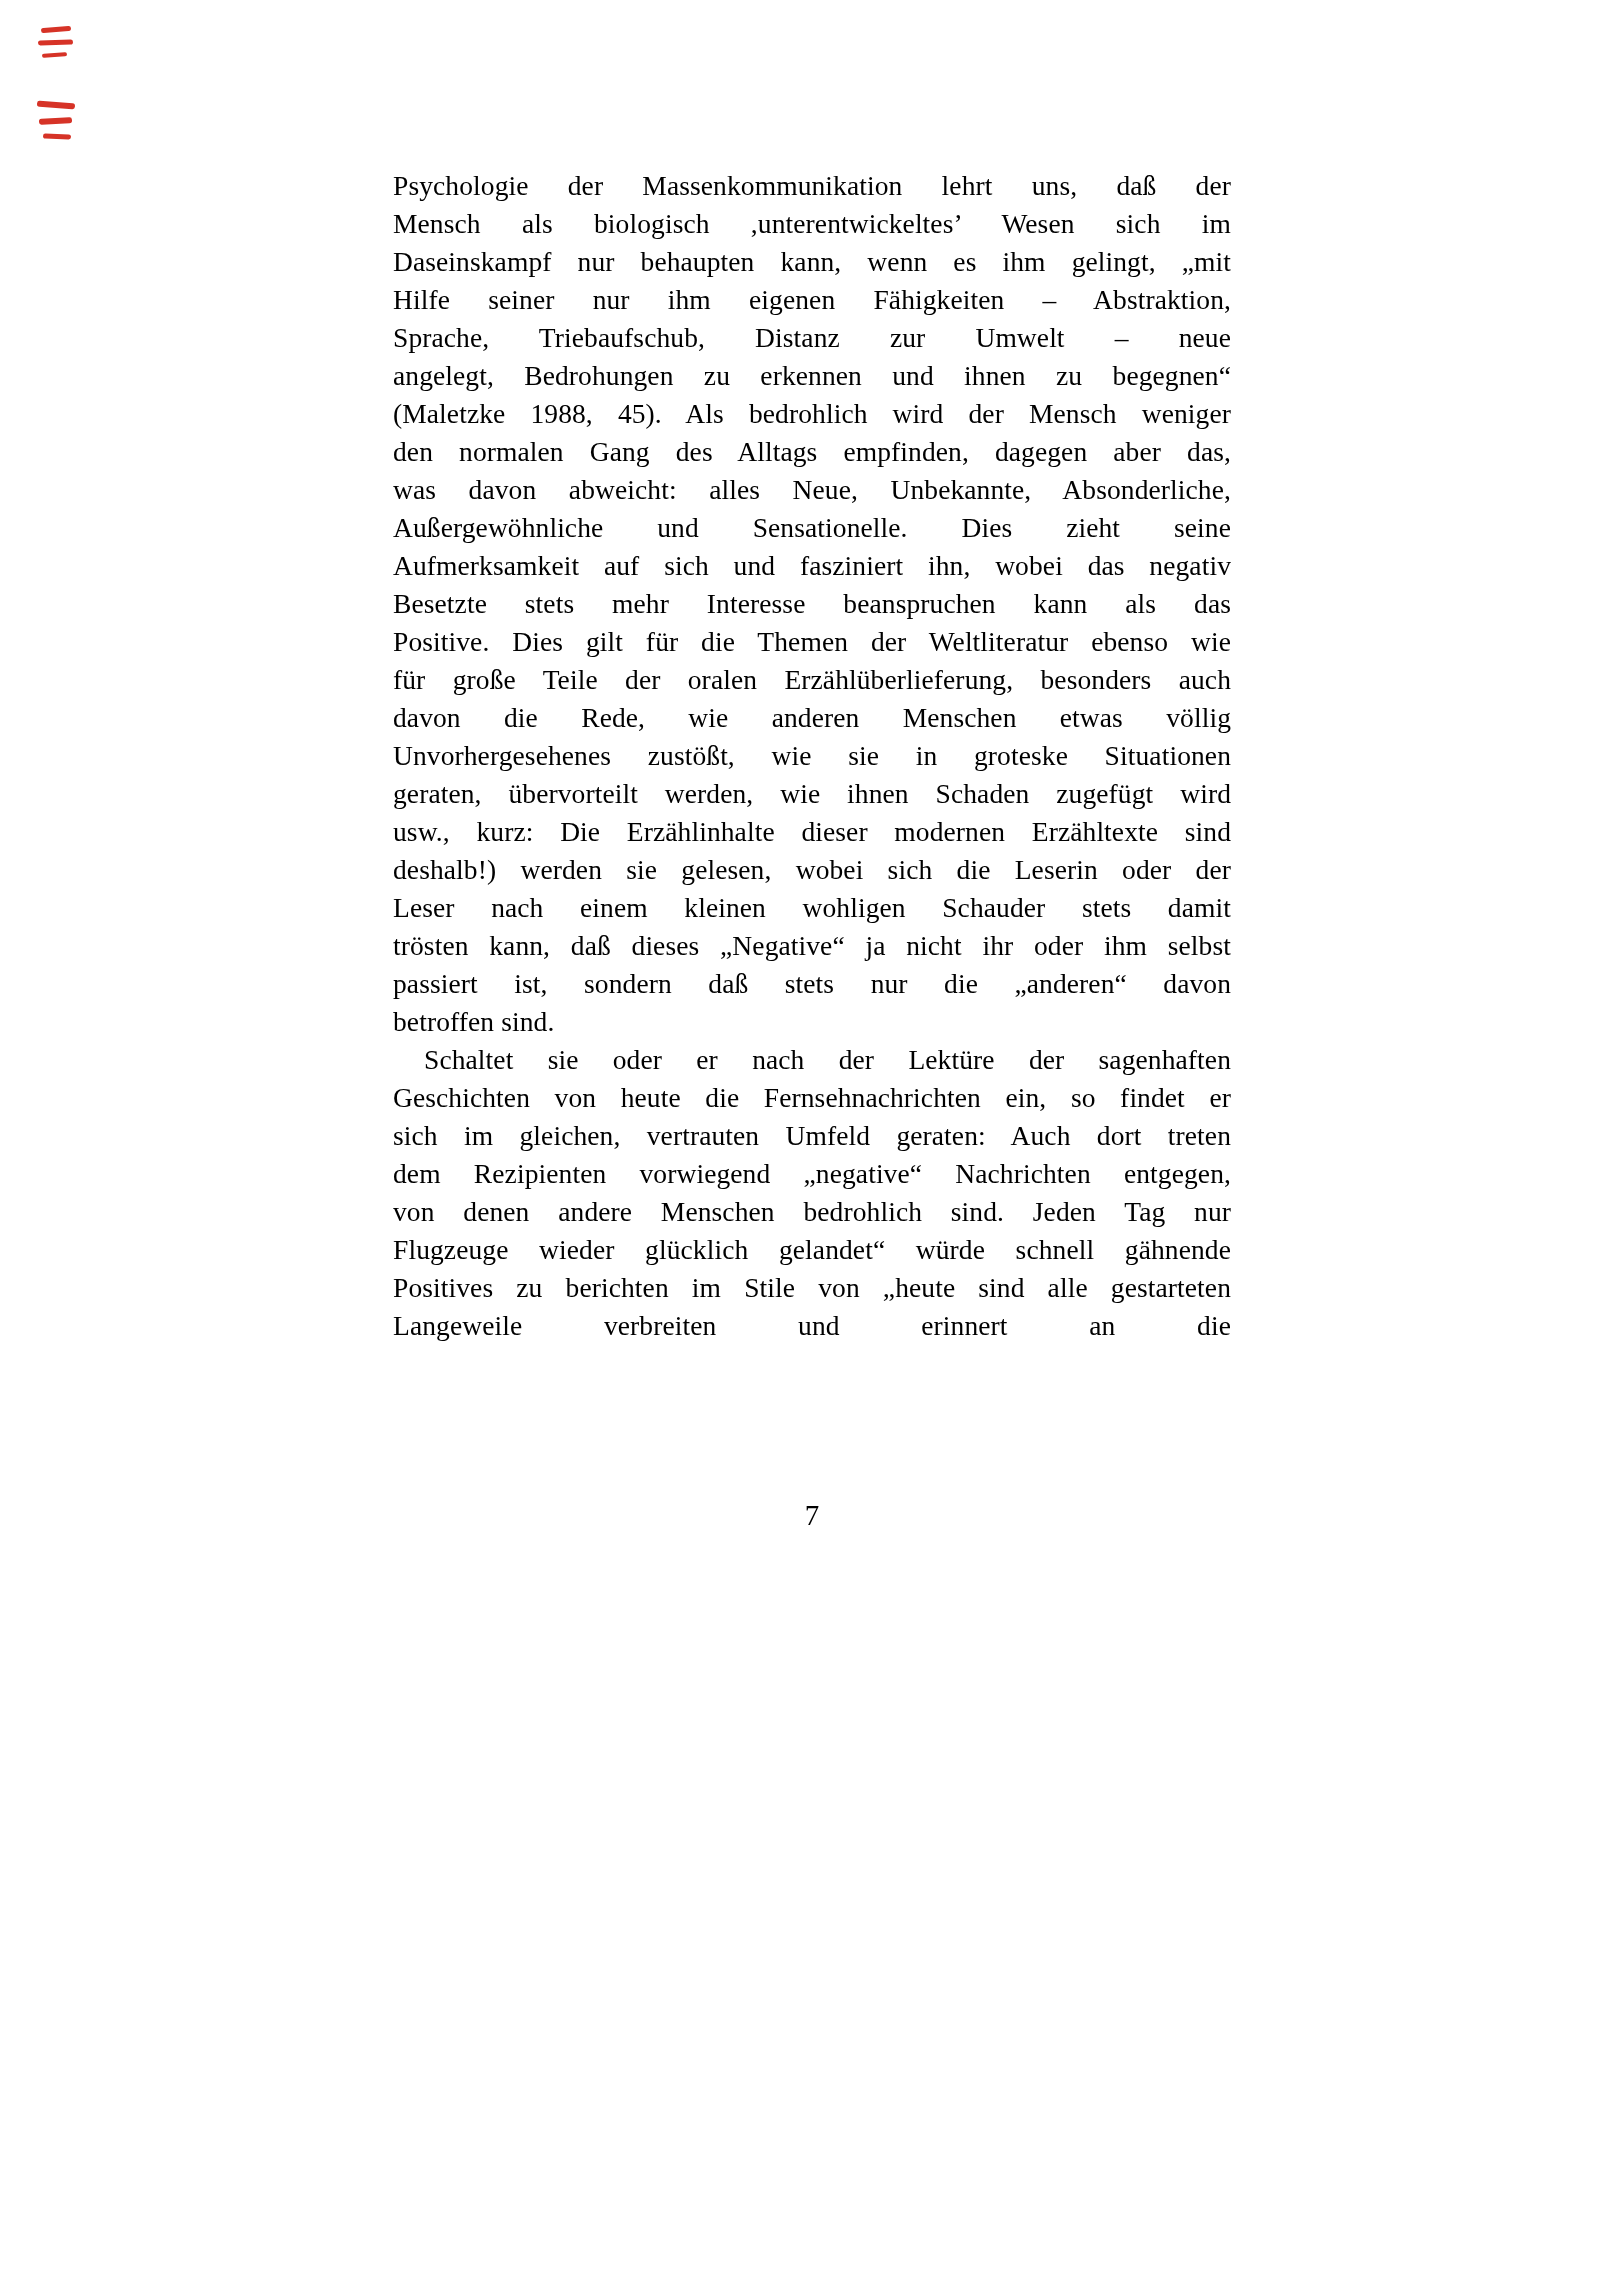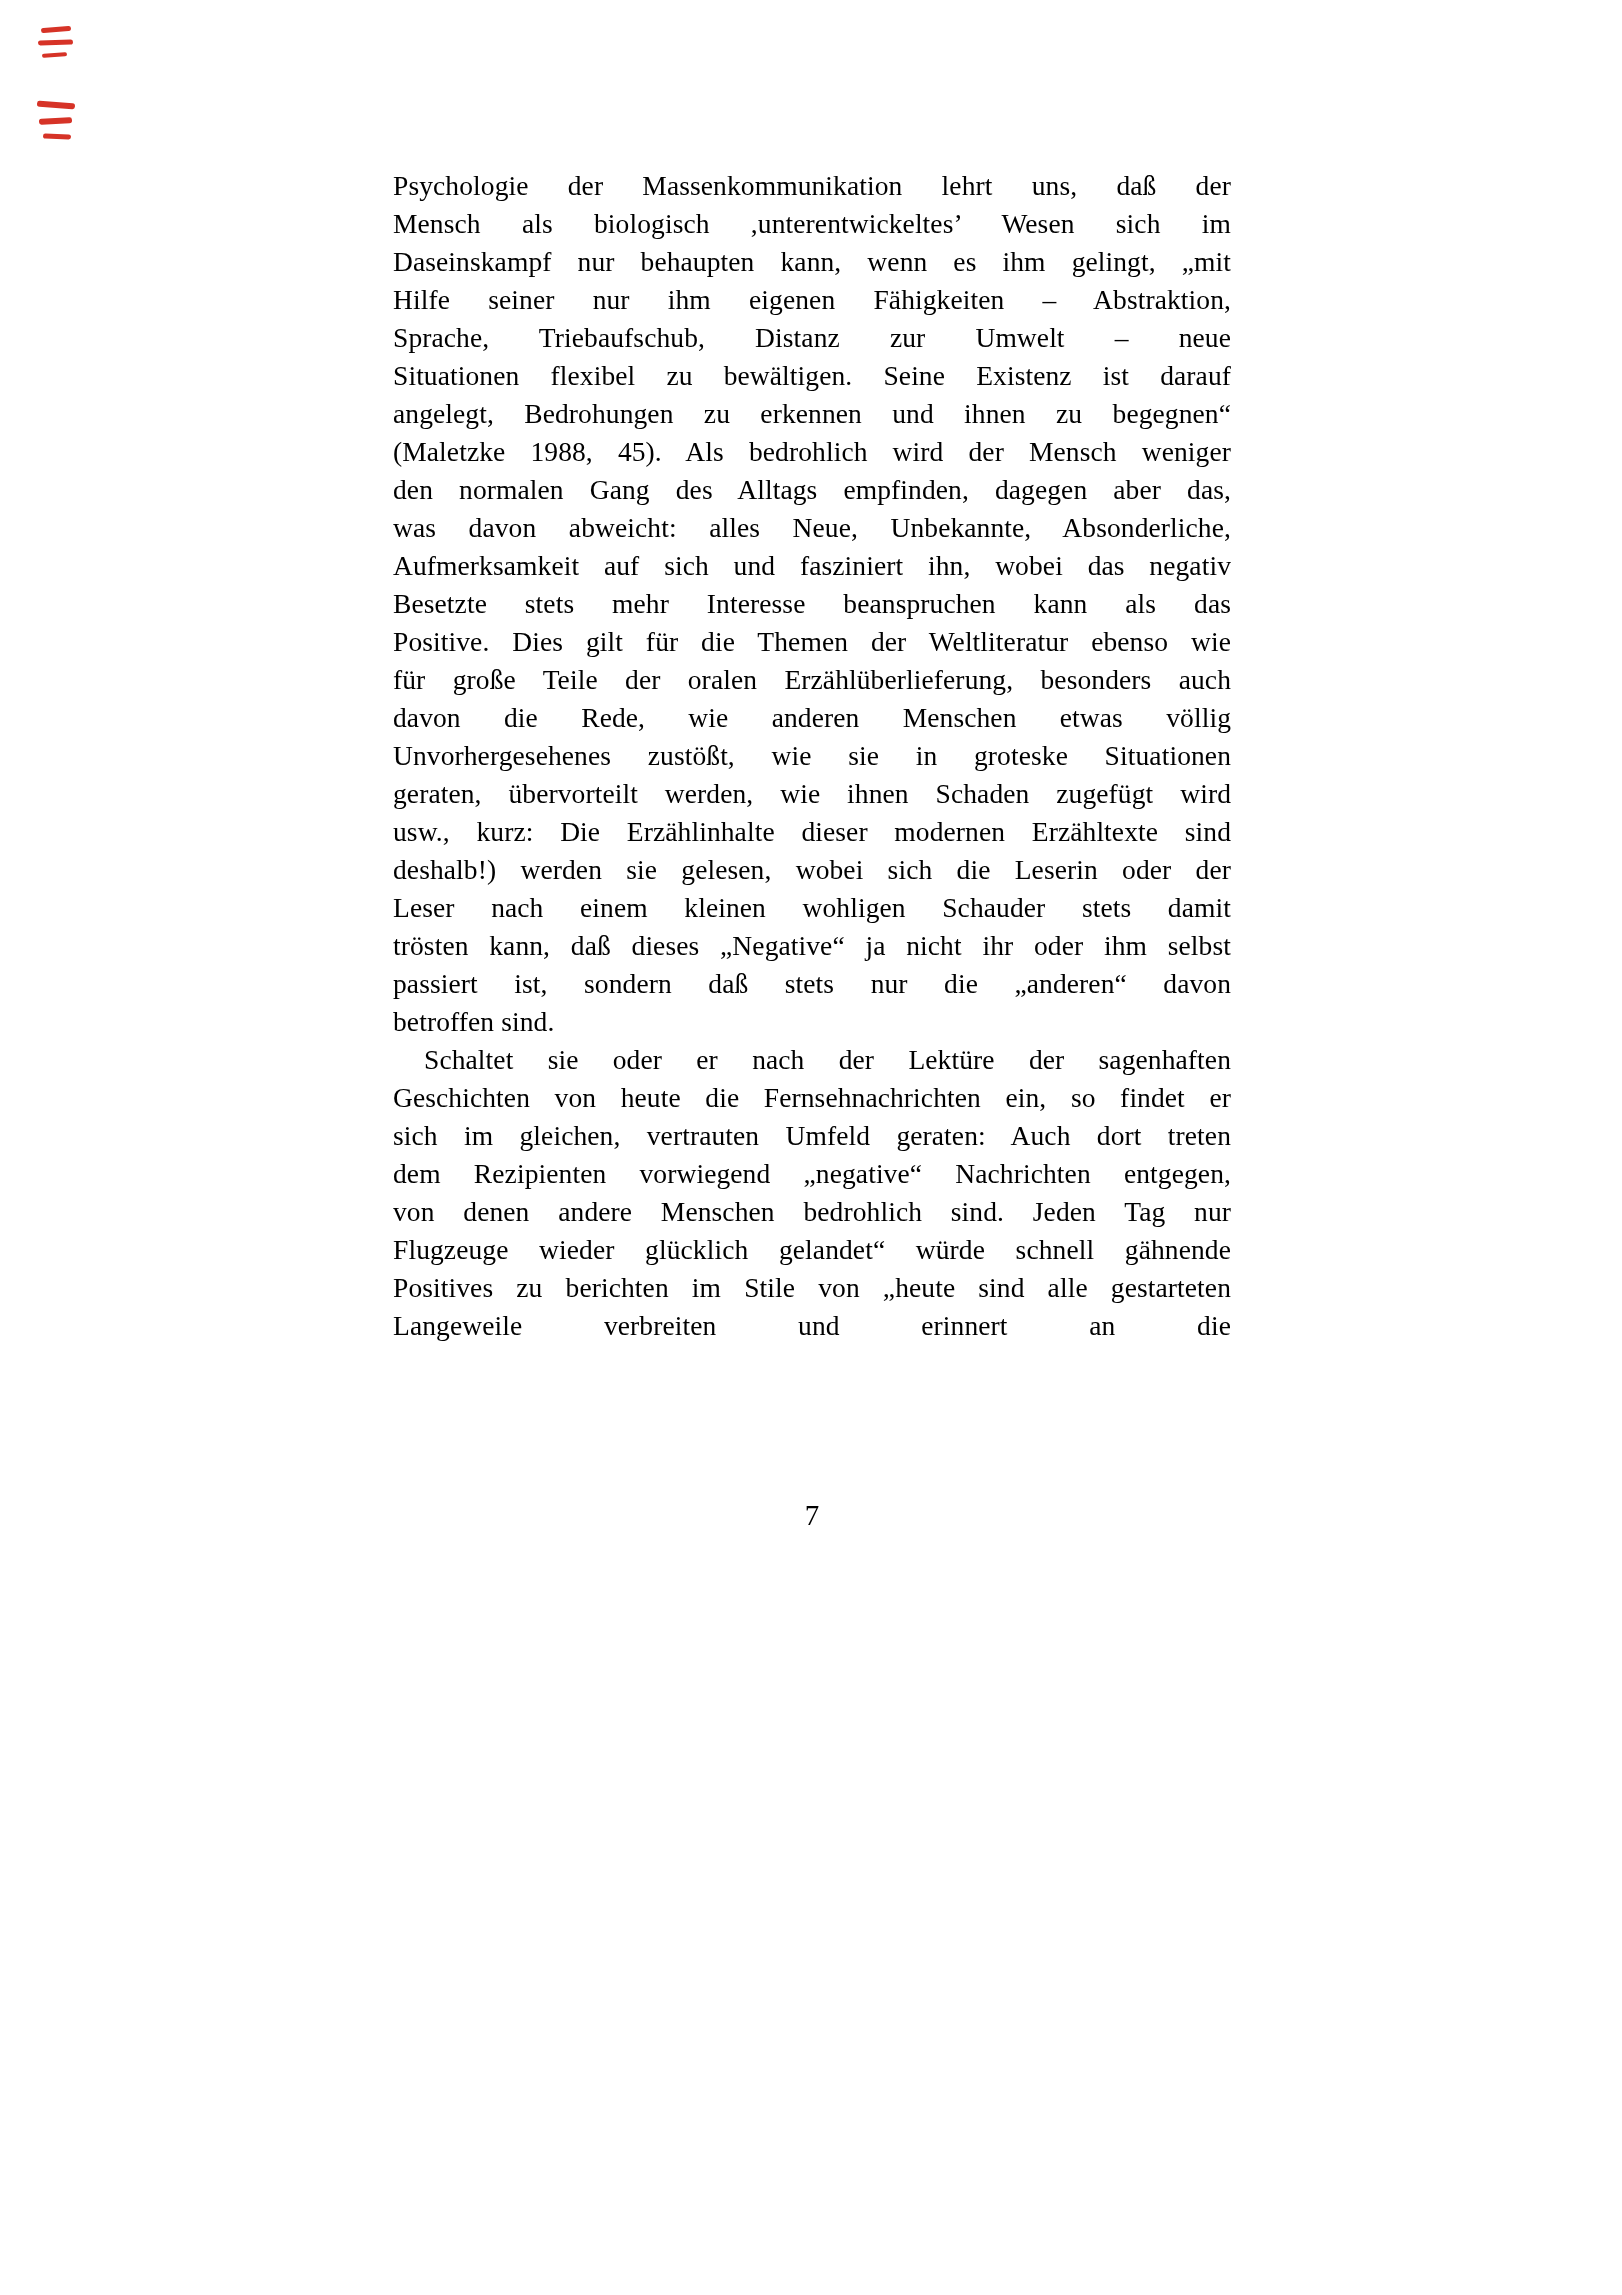--- a/index.html
+++ b/index.html
@@ -85,25 +85,25 @@
     <div class="pen-stroke s5" style="background: rgb(214, 51, 39);"></div>
     <div class="pen-stroke s6" style="background: rgb(214, 51, 39);"></div>
   </div>
 
   <div class="text-block" id="text-block">
       <div class="line">Psychologie der Massenkommunikation lehrt uns, daß der</div>
       <div class="line">Mensch als biologisch ,unterentwickeltes’ Wesen sich im</div>
       <div class="line">Daseinskampf nur behaupten kann, wenn es ihm gelingt, „mit</div>
       <div class="line">Hilfe seiner nur ihm eigenen Fähigkeiten – Abstraktion,</div>
       <div class="line">Sprache, Triebaufschub, Distanz zur Umwelt – neue</div>
-      <div class="line">Situationen flexibel zu bewältigen. Seine Existenz ist darauf</div>
       <div class="line">angelegt, Bedrohungen zu erkennen und ihnen zu begegnen“</div>
       <div class="line">(Maletzke 1988, 45). Als bedrohlich wird der Mensch weniger</div>
       <div class="line">den normalen Gang des Alltags empfinden, dagegen aber das,</div>
       <div class="line">was davon abweicht: alles Neue, Unbekannte, Absonderliche,</div>
+      <div class="line">Außergewöhnliche und Sensationelle. Dies zieht seine</div>
       <div class="line">Aufmerksamkeit auf sich und fasziniert ihn, wobei das negativ</div>
       <div class="line">Besetzte stets mehr Interesse beanspruchen kann als das</div>
       <div class="line">Positive. Dies gilt für die Themen der Weltliteratur ebenso wie</div>
       <div class="line">für große Teile der oralen Erzählüberlieferung, besonders auch</div>
       <div class="line">davon die Rede, wie anderen Menschen etwas völlig</div>
       <div class="line">Unvorhergesehenes zustößt, wie sie in groteske Situationen</div>
       <div class="line">geraten, übervorteilt werden, wie ihnen Schaden zugefügt wird</div>
       <div class="line">usw., kurz: Die Erzählinhalte dieser modernen Erzähltexte sind</div>
       <div class="line">deshalb!) werden sie gelesen, wobei sich die Leserin oder der</div>
       <div class="line">Leser nach einem kleinen wohligen Schauder stets damit</div>

